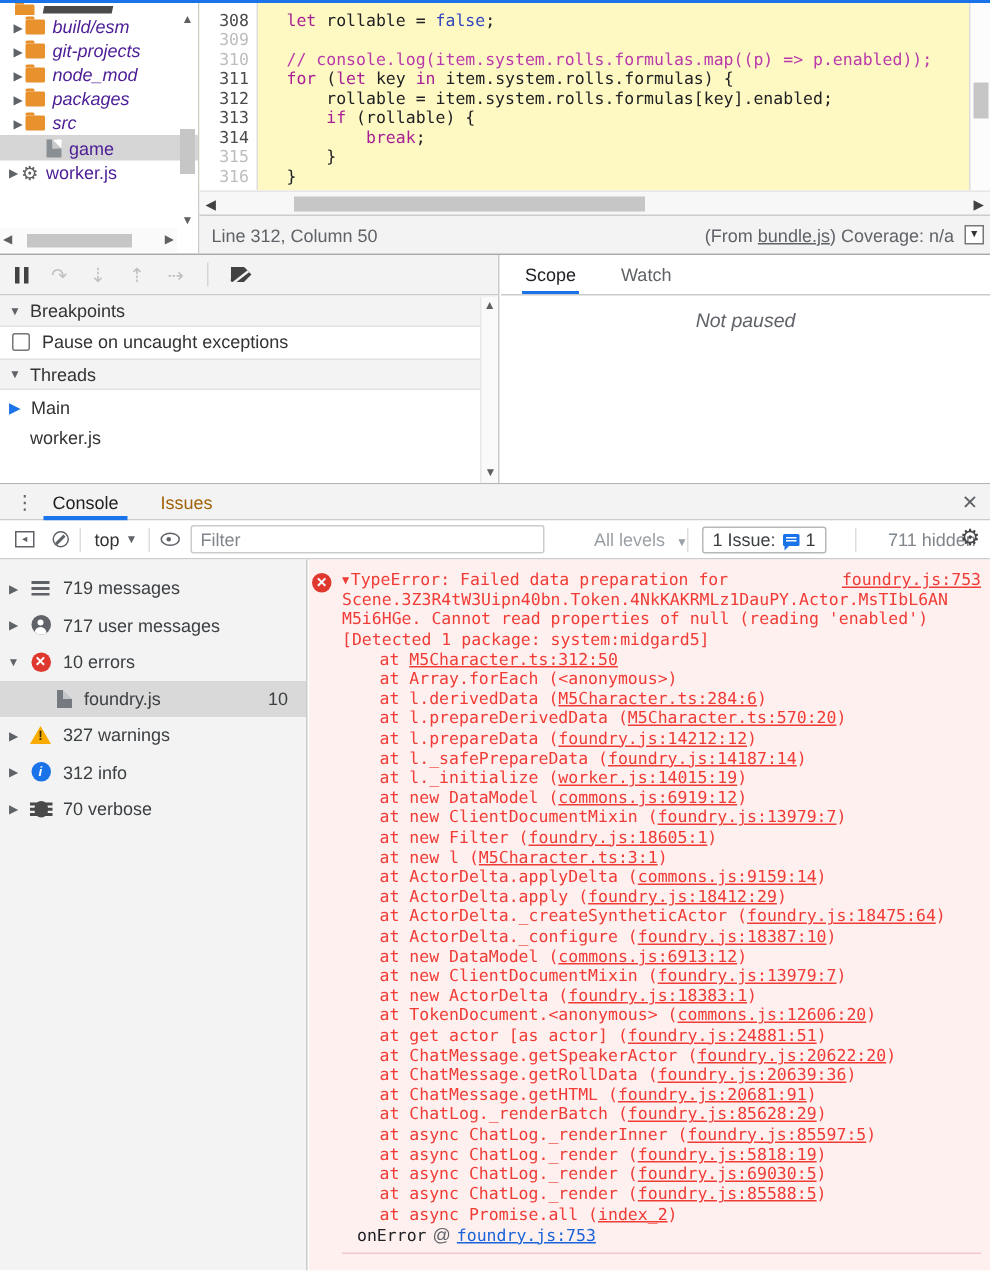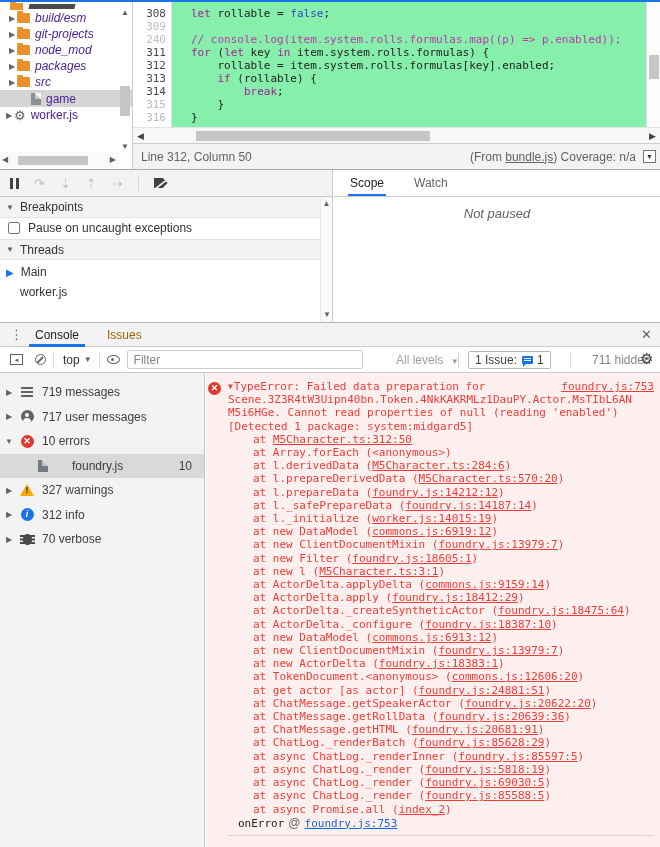--- a/index.html
+++ b/index.html
@@ -32,21 +32,21 @@
   .tree-arrow{width:10px;font-size:8px;color:#5f6368;text-align:center;flex:0 0 10px;}
   .folder-ic{width:13px;height:10px;background:var(--folder);border-radius:1px;position:relative;flex:0 0 13px;}
   .folder-ic::before{content:"";position:absolute;top:-2px;left:0;width:6px;height:2px;background:var(--folder);border-radius:1px 1px 0 0;}
   .page-ic{width:10px;height:12px;background:#8a8f94;position:relative;flex:0 0 10px;}
   .page-ic::after{content:"";position:absolute;right:0;top:0;border:3px solid #fff;border-left-color:#c9c9c9;border-bottom-color:#c9c9c9;border-top-color:#fff;border-right-color:#fff;width:0;height:0;}
   .gear-glyph{font-size:13px;color:#616161;line-height:13px;}
   .sb-thumb{background:#c6c6c6;border-radius:0px;}
   .sb-arrow{color:#606060;font-size:8px;text-align:center;line-height:10px;}
 
   
-  #editor{left:133px;top:2px;width:527px;height:125px;overflow:hidden;background:#86efac;}
+  #editor{left:133px;top:2px;width:527px;height:125px;overflow:hidden;background:#fef9c3;}
   #gutter{position:absolute;left:0;top:0;width:39px;height:125px;border-right:1px solid #ddd;background:#fff;padding-top:5px;}
   .gut-num{height:13px;line-height:13px;font-size:11px;text-align:right;padding-right:5px;color:#4a4a4a;}
   .gut-num.dim{color:#bdbdbd;}
   #code{position:absolute;left:40px;top:0;right:14px;height:125px;padding:5px 0 0 18px;overflow:hidden;}
   .code-line{height:13px;line-height:13px;font-size:11px;white-space:pre;color:#202124;}
   .tk-kw{color:var(--kw);} .tk-cm{color:var(--cm);} .tk-bool{color:var(--bool);}
   #ed-vscroll{left:646px;top:2px;width:14px;height:125px;border-left:1px solid #ddd;background:#fcfcfc;}
   #ed-vthumb{position:absolute;left:2px;top:53px;width:10px;height:24px;background:#c6c6c6;}
   #ed-hscroll{left:133px;top:127px;width:527px;height:16px;background:#f7f7f7;border-top:1px solid #e5e5e5;}
   #ed-hthumb{position:absolute;left:63px;top:3px;width:234px;height:10px;background:#c6c6c6;}
@@ -112,21 +112,21 @@
   .bubble::after{content:"";position:absolute;left:2px;top:2px;width:7px;height:1px;background:#fff;box-shadow:0 2px 0 #fff;}
   .sep-b{position:absolute;left:570px;top:5px;width:1px;height:16px;background:#ddd;}
   #hidden-count{position:absolute;left:592px;color:#80868b;}
   .ic-gear{position:absolute;left:640px;top:3px;color:#444;font-size:15px;line-height:18px;}
 
   
   #con-side{position:absolute;left:0;top:50px;width:205px;bottom:0;background:var(--chrome);border-right:1px solid var(--border);padding-top:7px;overflow:hidden;}
   .side-row{height:24.5px;display:flex;align-items:center;position:relative;}
   .side-row .tree-arrow{margin-left:4px;}
   .side-row .lbl{margin-left:8px;color:#3c4043;}
-  .side-row.selected{background:#d9d9d9;gap:16px;}
+  .side-row.selected{background:#d9d9d9;}
   .side-row .count{margin-left:auto;margin-right:12px;color:#3c4043;}
   .side-ic{flex:0 0 14px;margin-left:6px;display:flex;justify-content:center;}
   .ic-list{width:12px;height:10px;background:repeating-linear-gradient(to bottom,var(--icon) 0 2px,transparent 2px 4px);}
   .ic-user{width:13px;height:13px;border-radius:50%;background:var(--icon);position:relative;overflow:hidden;}
   .ic-user::before{content:"";position:absolute;left:4.5px;top:2.5px;width:4px;height:4px;border-radius:50%;background:#fff;}
   .ic-user::after{content:"";position:absolute;left:2.5px;top:8px;width:8px;height:6px;border-radius:4px 4px 0 0;background:#fff;}
   .ic-err{width:13px;height:13px;border-radius:50%;background:var(--errdot);color:#fff;font-size:9px;line-height:13px;text-align:center;font-weight:bold;}
   .ic-warn{width:0;height:0;border-left:7px solid transparent;border-right:7px solid transparent;border-bottom:12px solid var(--warn);position:relative;}
   .ic-warn::after{content:"!";position:absolute;left:-1.5px;top:1px;font-size:9px;font-weight:bold;color:#3c2b00;}
   .ic-info{width:13px;height:13px;border-radius:50%;background:var(--info);color:#fff;font-size:9px;line-height:13px;text-align:center;font-weight:bold;font-style:italic;}
@@ -209,21 +209,21 @@
     <span class="sb-arrow abs" style="left:2px;top:3px;">◀</span>
     <div class="sb-thumb abs" style="left:18px;top:4px;width:70px;height:9px;"></div>
     <span class="sb-arrow abs" style="right:2px;top:3px;">▶</span>
   </div>
 </div>
 
 <div id="editor" class="abs">
   <div id="gutter">
       <div class="gut-num mono">308</div>
       <div class="gut-num mono dim">309</div>
-      <div class="gut-num mono dim">240</div>
+      <div class="gut-num mono dim">310</div>
       <div class="gut-num mono">311</div>
       <div class="gut-num mono">312</div>
       <div class="gut-num mono">313</div>
       <div class="gut-num mono">314</div>
       <div class="gut-num mono dim">315</div>
       <div class="gut-num mono dim">316</div>
     </div>
   <div id="code" class="mono">
       <div class="code-line"><span class="tk-kw">let</span><span class="tk-pl"> rollable = </span><span class="tk-bool">false</span><span class="tk-pl">;</span></div>
       <div class="code-line"></div>

